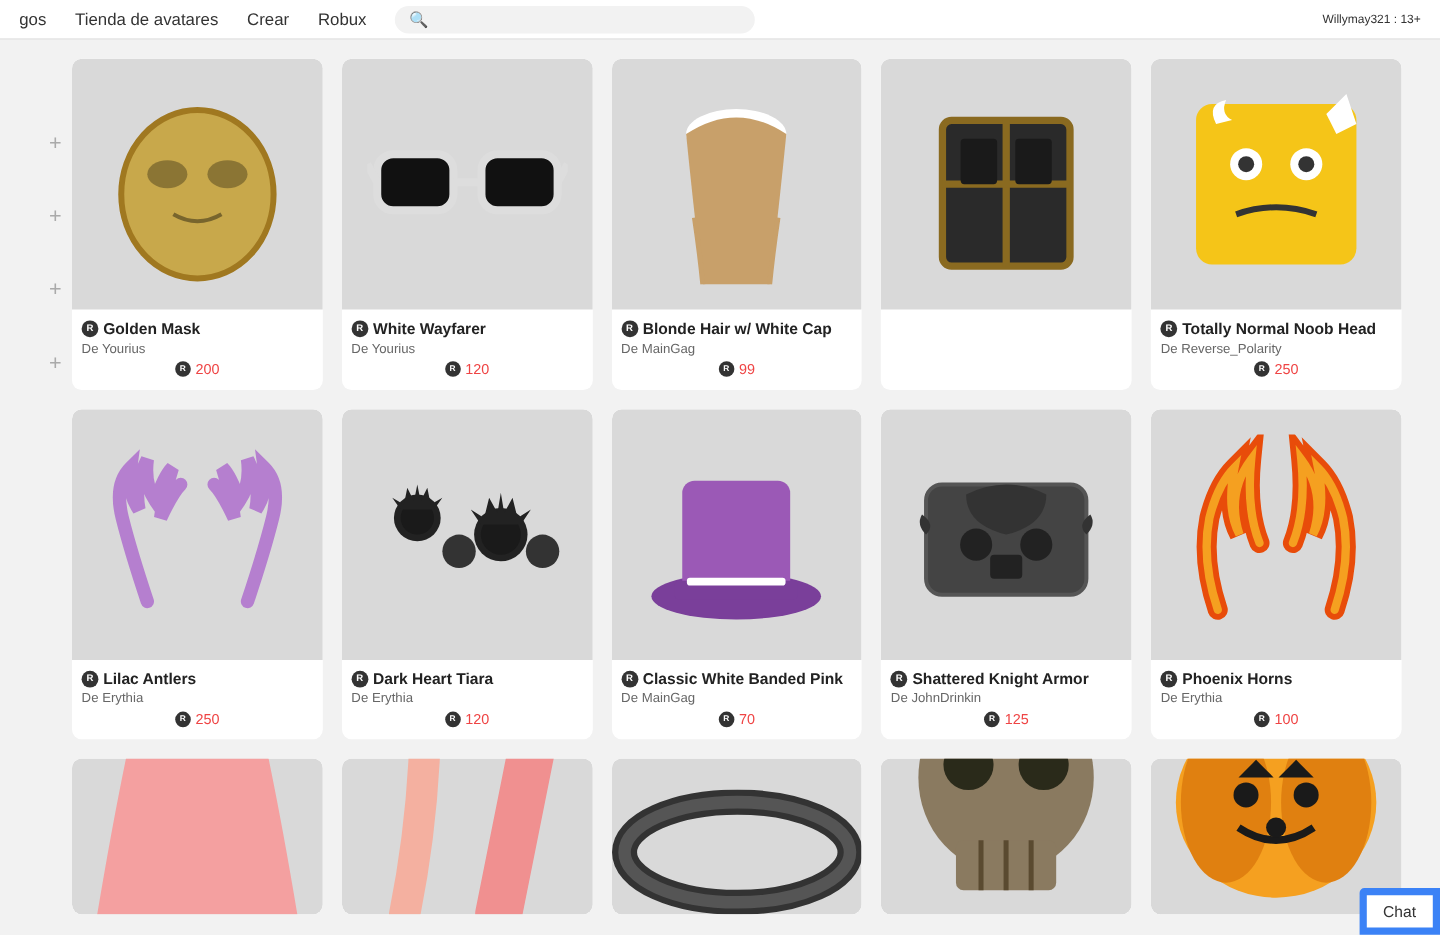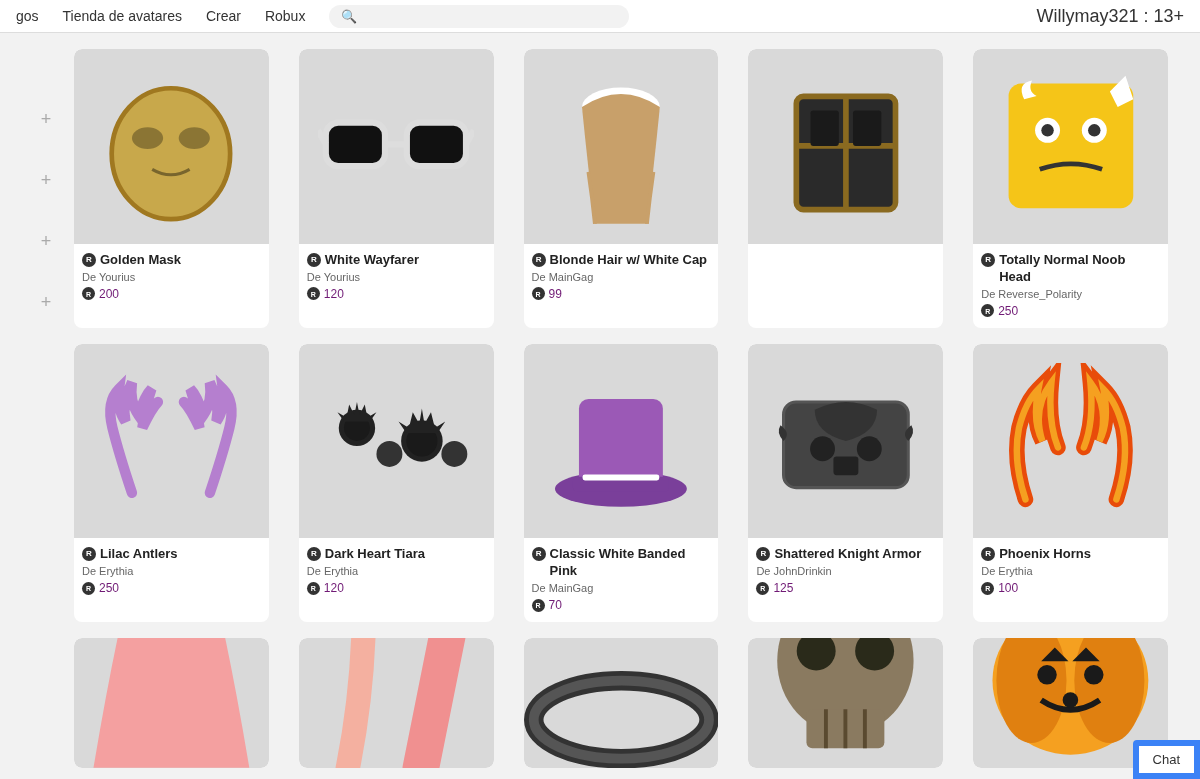--- a/index.html
+++ b/index.html
@@ -38,21 +38,21 @@
       border: none;
       background: transparent;
       outline: none;
       font-size: 14px;
       color: #333;
       width: 100%;
     }
     .search-icon { color: #888; font-size: 13px; }
     .user-info {
       margin-left: auto;
-      font-size: 18px;
+      font-size: 10px;
       color: #333;
       white-space: nowrap;
     }
     .content-area {
       padding: 16px 32px;
       display: flex;
       gap: 0;
     }
     .left-sidebar {
       width: 28px;
@@ -69,21 +69,20 @@
       display: grid;
       grid-template-columns: repeat(5, 1fr);
       gap: 16px;
       flex: 1;
     }
     .item-card {
       background: #fff;
       border-radius: 8px;
       overflow: hidden;
       cursor: pointer;
-      margin-left: 14px;
     }
     .item-image {
       background: #d9d9d9;
       width: 100%;
       aspect-ratio: 1;
       display: flex;
       align-items: center;
       justify-content: center;
       overflow: hidden;
       border-radius: 8px 8px 0 0;
@@ -125,24 +124,25 @@
       left: 50%;
       transform: translate(-50%, -50%);
     }
     .item-creator {
       font-size: 11px;
       color: #666;
       margin-bottom: 4px;
     }
     .item-price {
       font-size: 12px;
-      color: #701a75;
+      color: #ef4444;
       display: flex;
       align-items: center;
       gap: 4px;
+      justify-content: center;
     }
     .robux-coin {
       display: inline-block;
       width: 13px;
       height: 13px;
       background: #333;
       border-radius: 50%;
       position: relative;
       flex-shrink: 0;
     }

